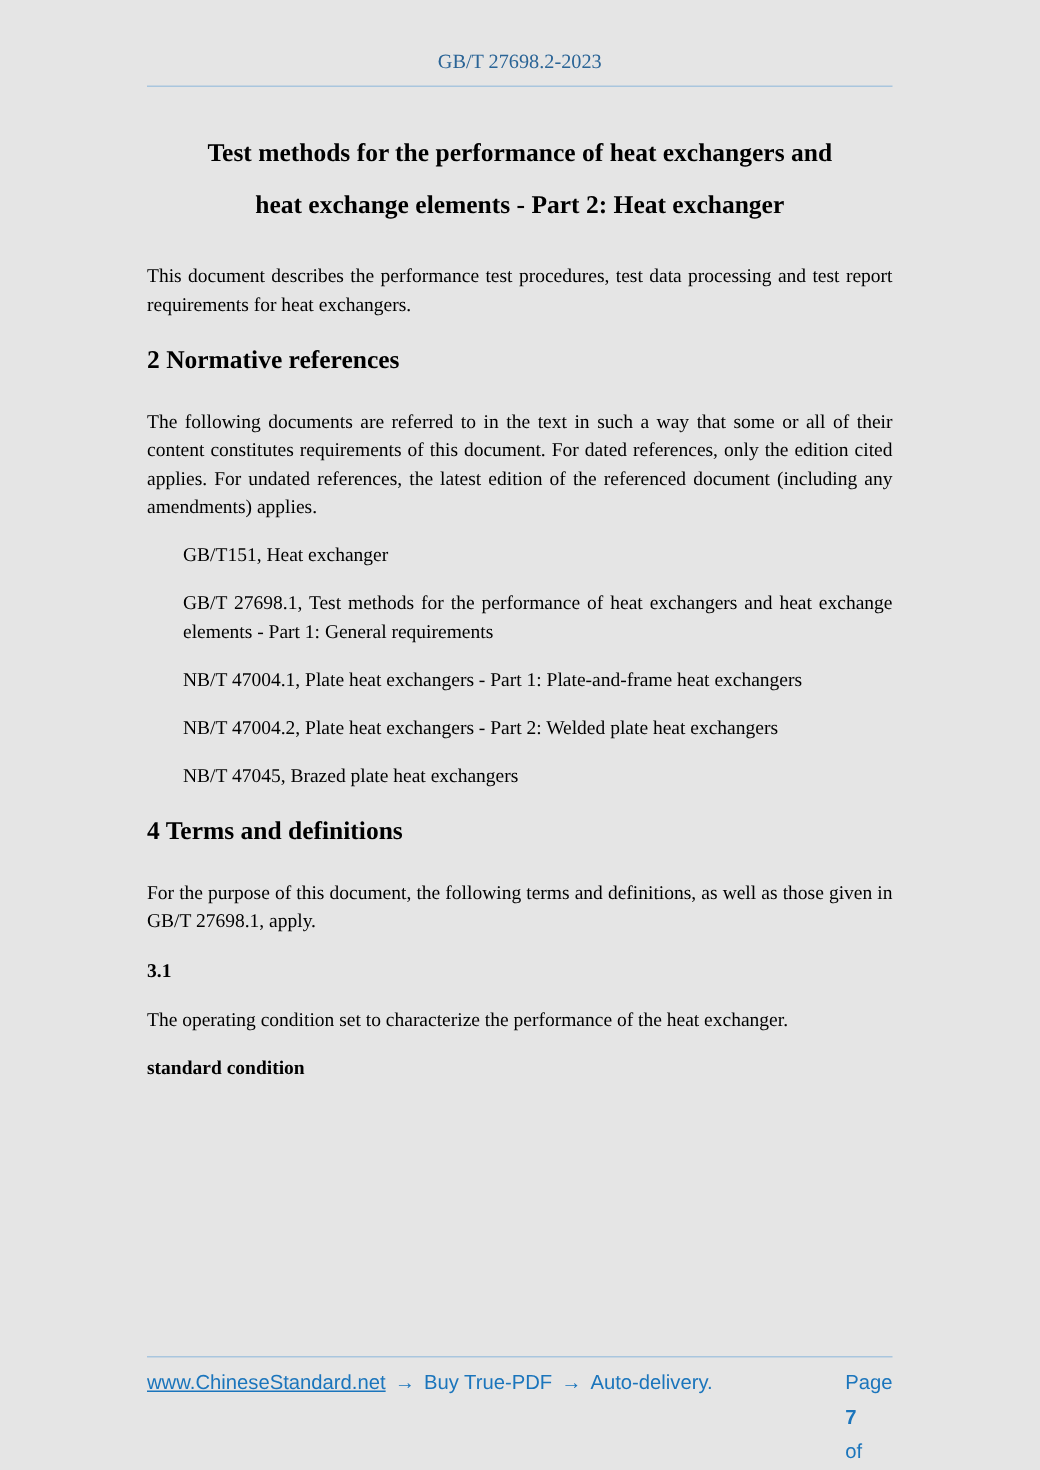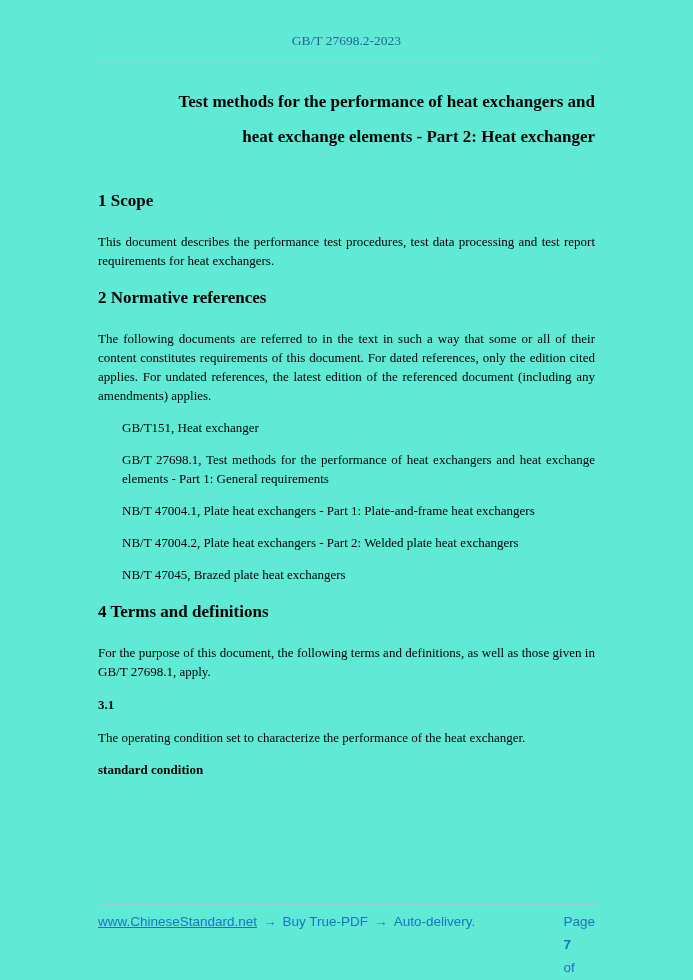--- a/index.html
+++ b/index.html
@@ -2,21 +2,21 @@
 <html><head>
 <meta charset="utf-8">
 <style>
   * { margin: 0; padding: 0; box-sizing: border-box; }
   html, body { background: #ffffff; }
   .page {
     position: relative;
     width: 693px;
     height: 980px;
     margin: 0 auto;
-    background: #5eead4;
+    background: #e5e5e5;
     font-family: "Liberation Serif", serif;
     color: #000000;
     overflow: hidden;
   }
   .content { padding: 0 98px; }
 
   
   .doc-code {
     padding-top: 33px;
     text-align: center;
@@ -26,21 +26,21 @@
   .rule {
     border: none;
     border-top: 1px solid #a9c6de;
     height: 0;
     margin: 8px 0 0 0;
   }
 
   
   .doc-title {
     margin-top: 26px;
-    text-align: right;
+    text-align: center;
     font-weight: bold;
     font-size: 17px;
     line-height: 35px;
   }
 
   
   h2.section-heading {
     font-size: 17px;
     font-weight: bold;
     line-height: 22px;
@@ -95,21 +95,20 @@
   <div class="content">
 
     <div class="doc-code">GB/T 27698.2-2023</div>
     <hr class="rule">
 
     <div class="doc-title">
       <div>Test methods for the performance of heat exchangers and</div>
       <div>heat exchange elements - Part 2: Heat exchanger</div>
     </div>
 
-    <h2 class="section-heading h2-first">1 Scope</h2>
     <p class="body-text after-heading">This document describes the performance test procedures, test data processing and test report requirements for heat exchangers.</p>
 
     <h2 class="section-heading h2-next">2 Normative references</h2>
     <p class="body-text after-heading">The following documents are referred to in the text in such a way that some or all of their content constitutes requirements of this document. For dated references, only the edition cited applies. For undated references, the latest edition of the referenced document (including any amendments) applies.</p>
 
     <div class="ref-list">
       <p class="ref-item">GB/T151, Heat exchanger</p>
       <p class="ref-item">GB/T 27698.1, Test methods for the performance of heat exchangers and heat exchange elements - Part 1: General requirements</p>
       <p class="ref-item">NB/T 47004.1, Plate heat exchangers - Part 1: Plate-and-frame heat exchangers</p>
       <p class="ref-item">NB/T 47004.2, Plate heat exchangers - Part 2: Welded plate heat exchangers</p>

